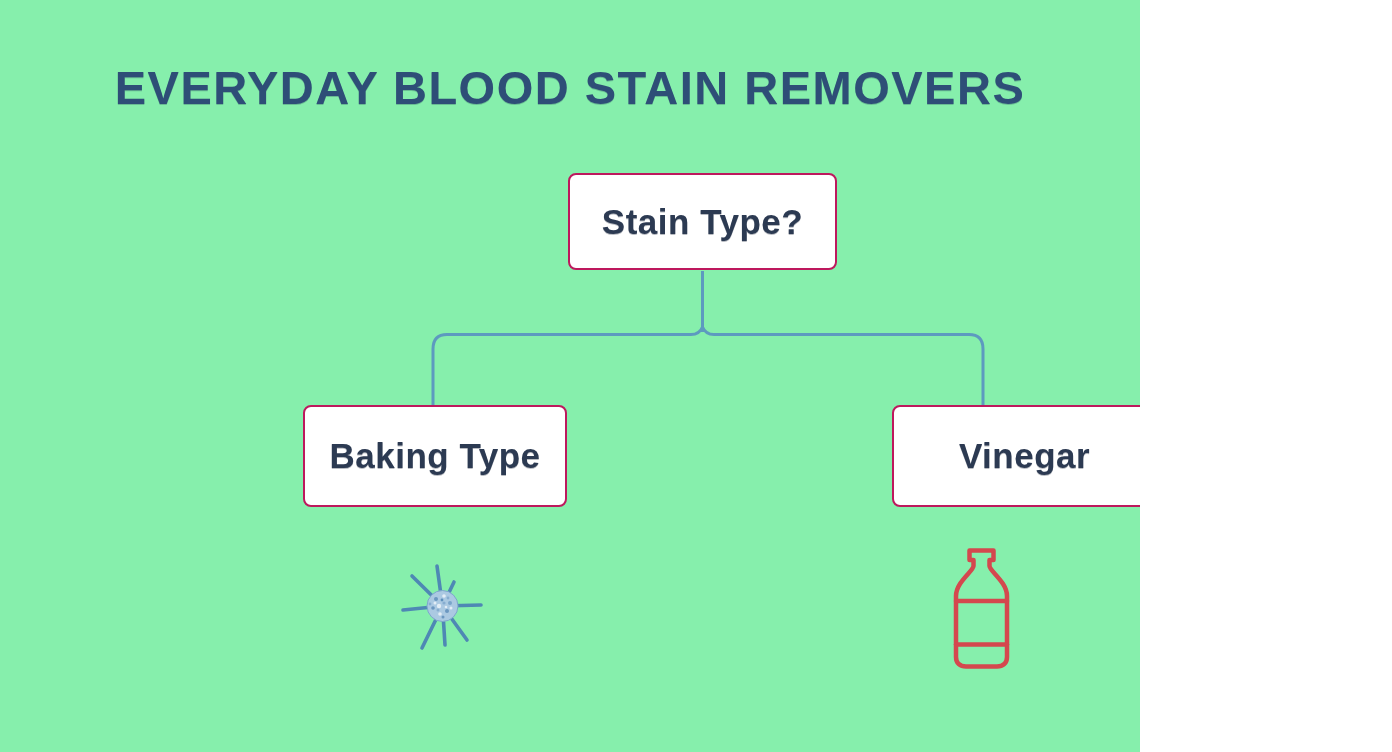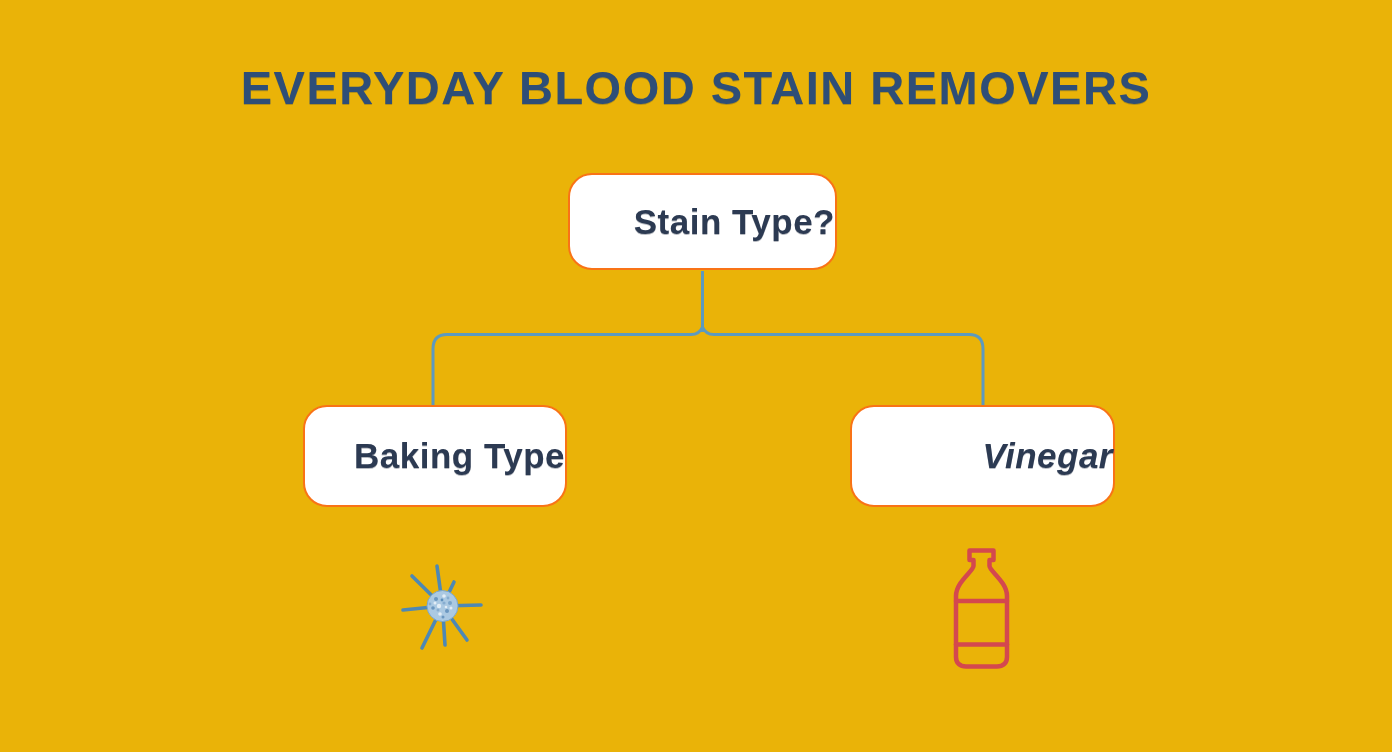--- a/index.html
+++ b/index.html
@@ -3,59 +3,59 @@
 <meta charset="utf-8">
 <style>
   html, body {
     margin: 0;
     padding: 0;
     background: #ffffff;
     font-family: "Liberation Sans", "DejaVu Sans", sans-serif;
   }
   .canvas {
     position: relative;
-    width: 1392px;
+    width: 1140px;
     height: 752px;
-    background: #eab308;
+    background: #86efac;
     overflow: hidden;
   }
   .page-title {
     position: absolute;
     top: 60px;
     left: 0;
     width: 100%;
     text-align: center;
     font-size: 47px;
     font-weight: bold;
     letter-spacing: 1.5px;
     color: #2e4e77;
     text-shadow: 0 1px 0 rgba(20,40,70,0.25);
     white-space: nowrap;
   }
   .node {
     position: absolute;
     box-sizing: border-box;
     background: #ffffff;
-    border: 2px solid #f97316;
-    border-radius: 24px;
+    border: 2px solid #be185d;
+    border-radius: 8px;
     display: flex;
     align-items: center;
-    justify-content: flex-end;
+    justify-content: center;
   }
   .node .node-label {
     font-size: 35px;
     font-weight: bold;
     letter-spacing: 0.5px;
     color: #2c3a52;
     text-shadow: 0 0.5px 0 rgba(20,30,50,0.3);
     white-space: nowrap;
   }
   .node-root   { left: 568px; top: 173px; width: 269px; height: 97px; }
   .node-left   { left: 303px; top: 405px; width: 264px; height: 102px; }
-  .node-right  { left: 850px; top: 405px; width: 265px; height: 102px; font-style: italic; }
+  .node-right  { left: 892px; top: 405px; width: 265px; height: 102px; }
   .connector-svg {
     position: absolute;
     left: 0; top: 0;
     width: 1392px;
     height: 752px;
     pointer-events: none;
   }
   .icon-svg { position: absolute; }
   .icon-starburst { left: 392px; top: 556px; width: 100px; height: 100px; }
   .icon-bottle    { left: 948px; top: 546px; width: 66px;  height: 126px; }

